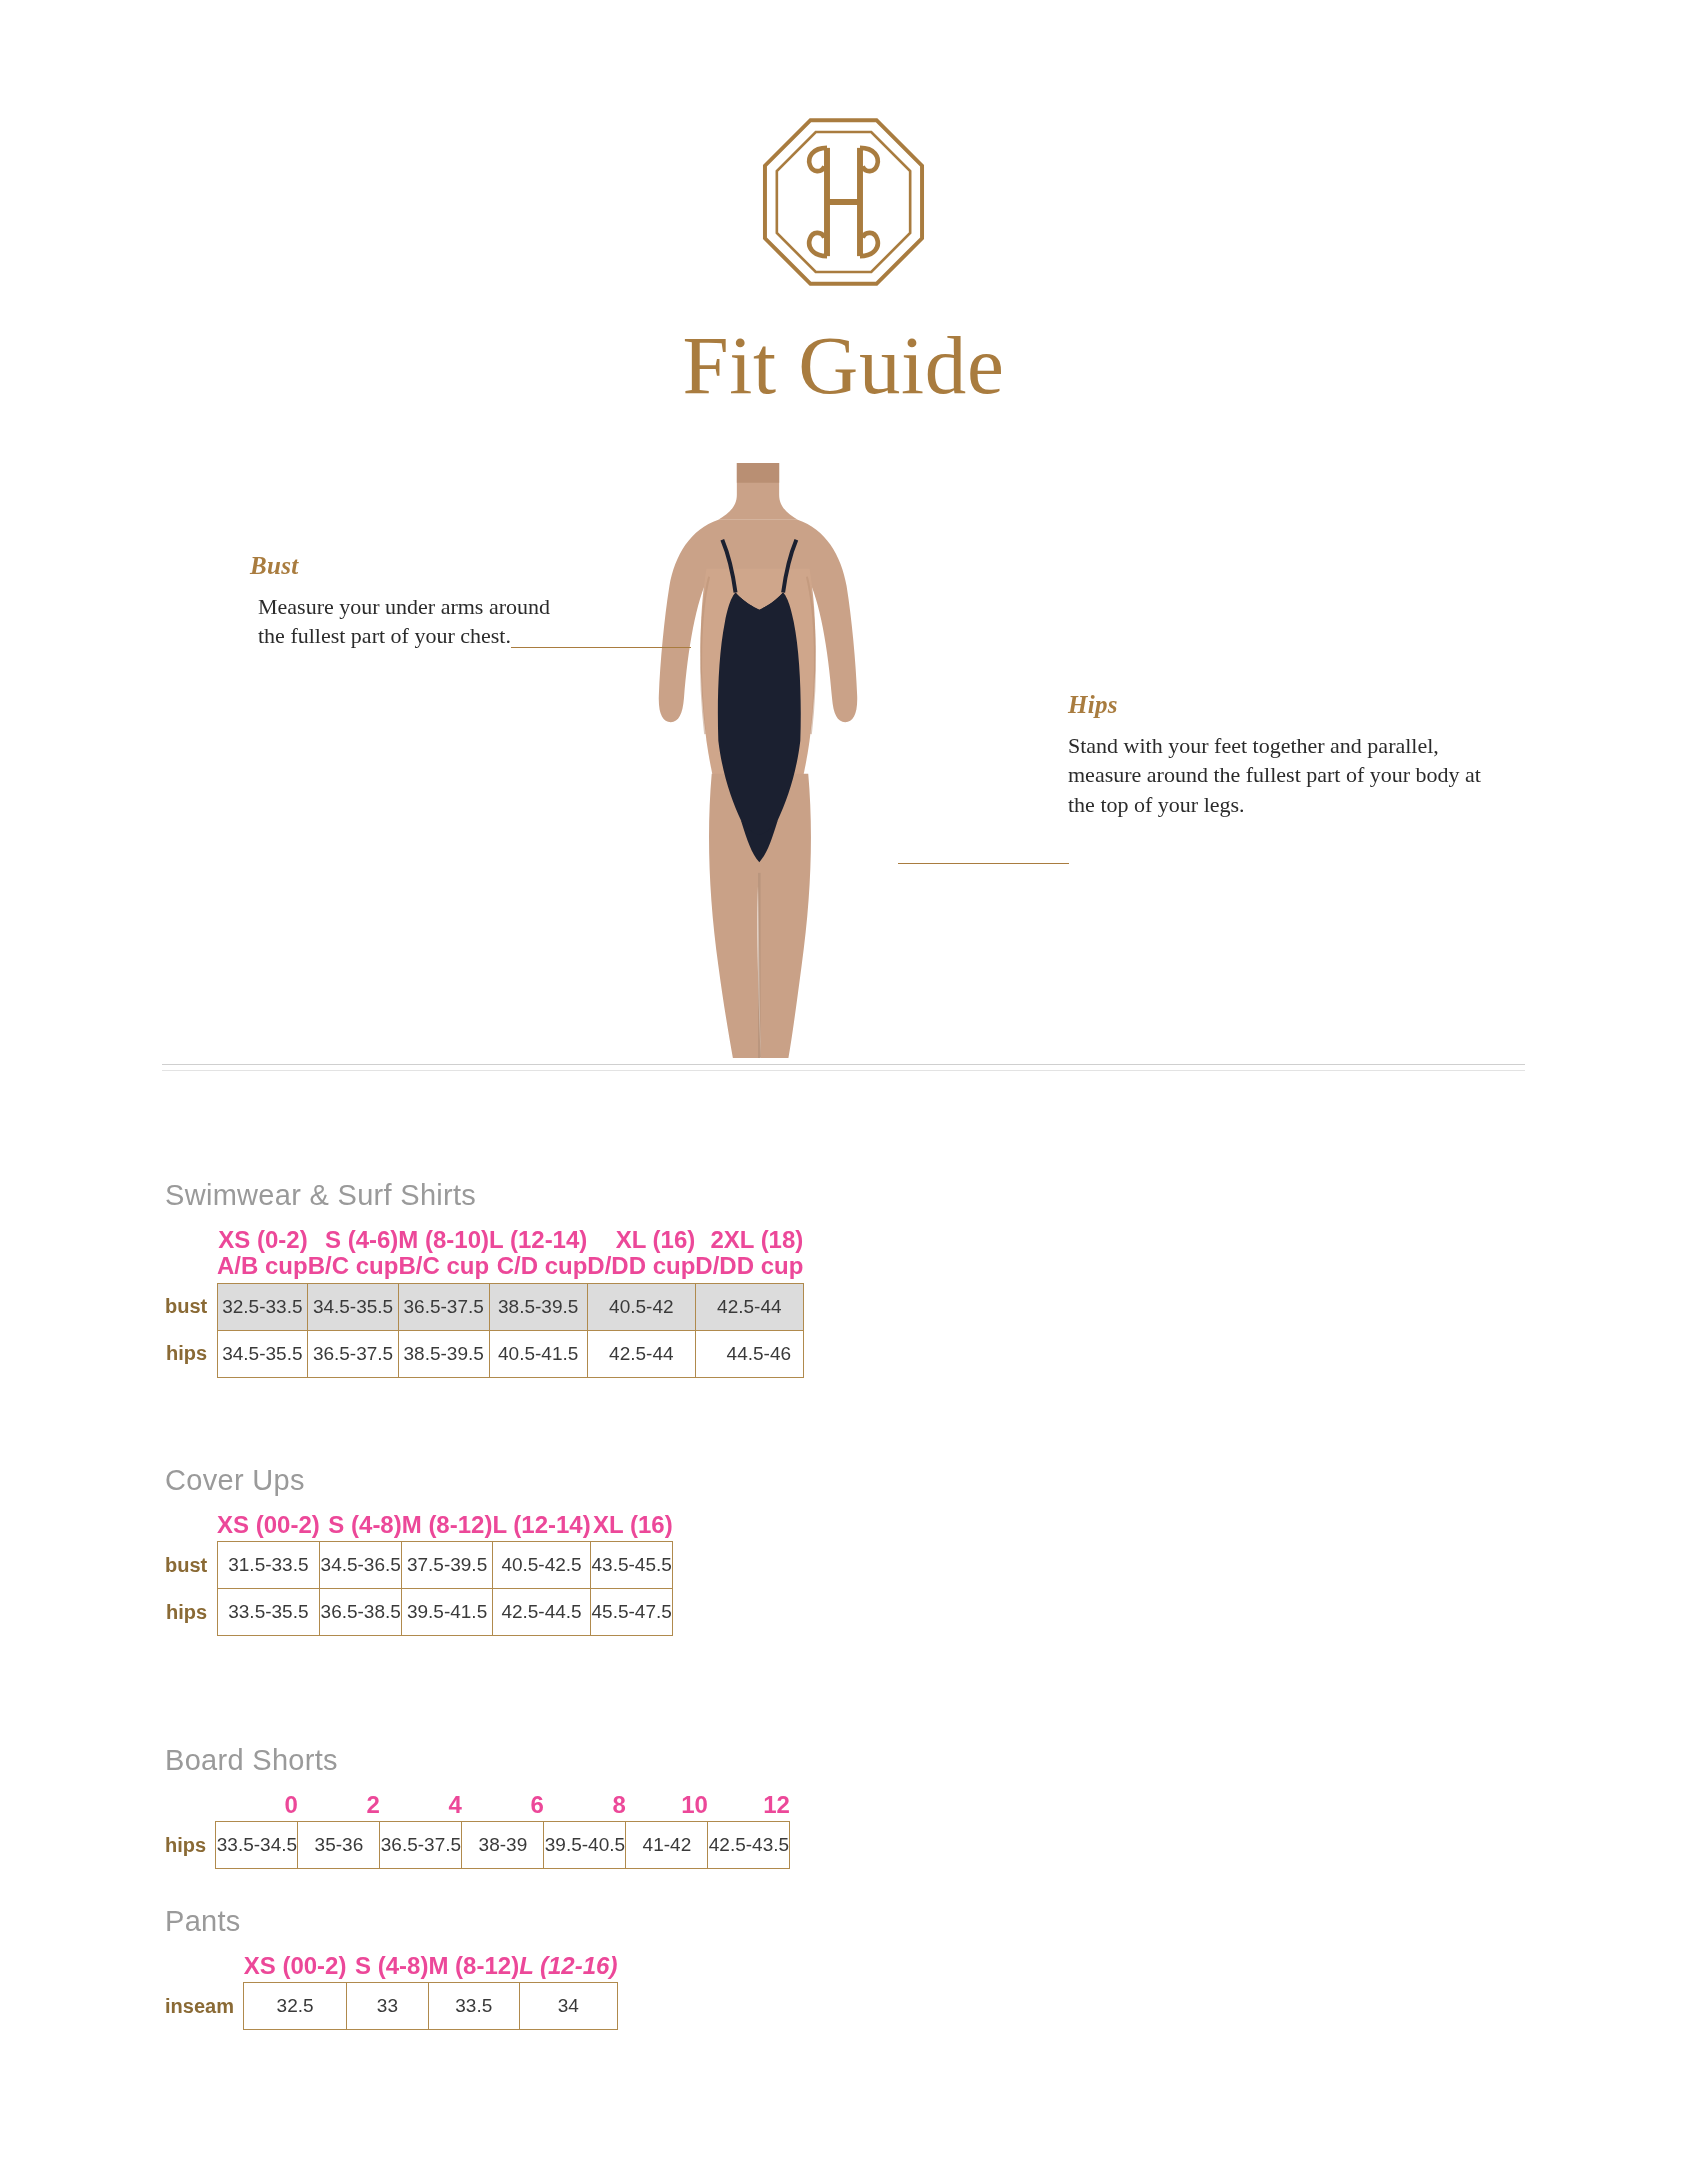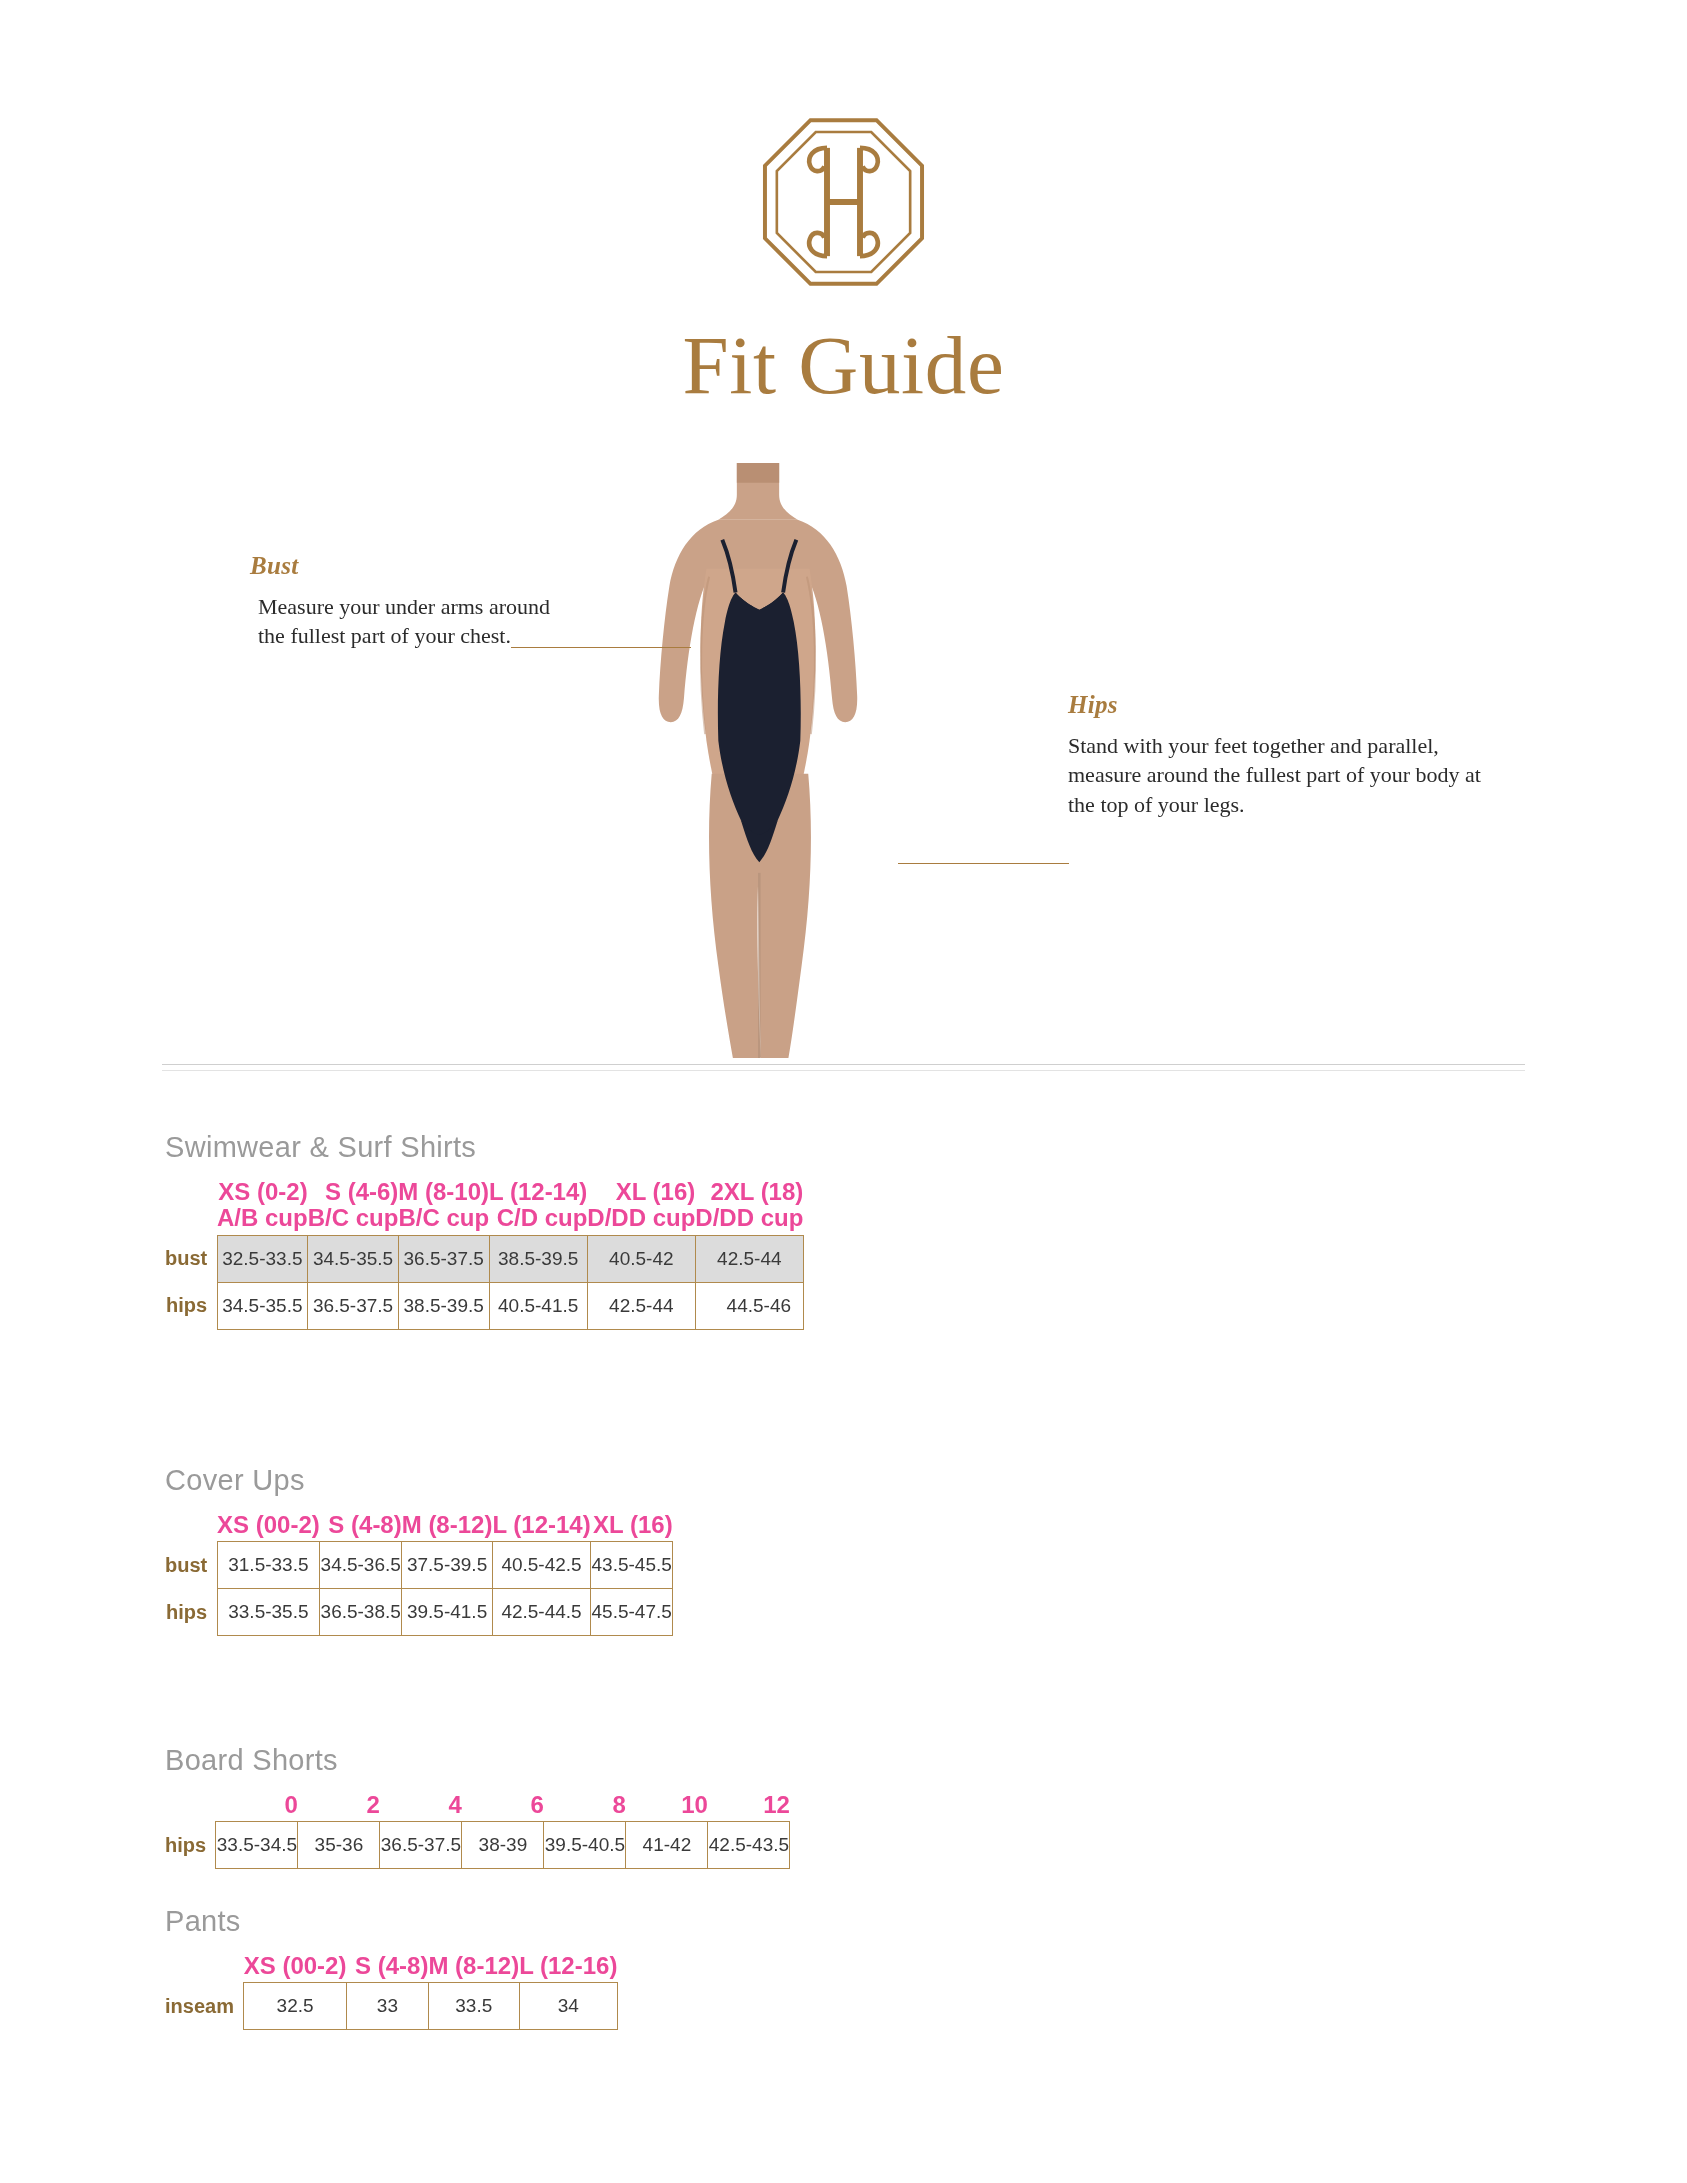--- a/index.html
+++ b/index.html
@@ -147,21 +147,21 @@
     font-size: 19px;
     color: #3a3a3a;
     text-align: center;
     height: 46px;
     white-space: nowrap;
   }
   .cell.shaded { background: #dcdcdc; }
   .spacer-col { width: 0; }
 
   
-  .sec-swim   { top: 1131px; }
+  .sec-swim   { top: 1179px; }
   .sec-cover  { top: 1464px; }
   .sec-board  { top: 1700px; margin-top: 44px; }
   .sec-pants  { top: 1905px; }
 </style>
 </head>
 <body>
 
 <div class="logo-wrap">
   <svg class="logo-svg" width="165" height="172" viewBox="0 0 250 260">
     <polygon points="75,6 175,6 244,75 244,185 175,254 75,254 6,185 6,75" fill="none" stroke="#a97c3f" stroke-width="6"></polygon>
@@ -385,21 +385,21 @@
           <th class="spacer-col"></th>
           <th class="colhead" style="width: 81px;">
             <span class="sub">XS (00-2)</span>
           </th>
           <th class="colhead" style="width: 81px;">
             <span class="sub">S (4-8)</span>
           </th>
           <th class="colhead" style="width: 81px;">
             <span class="sub">M (8-12)</span>
           </th>
-          <th class="colhead" style="width: 81px;">
+          <th class="colhead" style="width: 81px; font-style: italic;">
             <span class="sub">L (12-16)</span>
           </th>
         </tr>
       </thead>
       <tbody>
         <tr>
           <td class="rowlabel">inseam</td>
           <td class="cell" style="width: 81px;">32.5</td>
           <td class="cell" style="width: 81px;">33</td>
           <td class="cell" style="width: 81px;">33.5</td>

